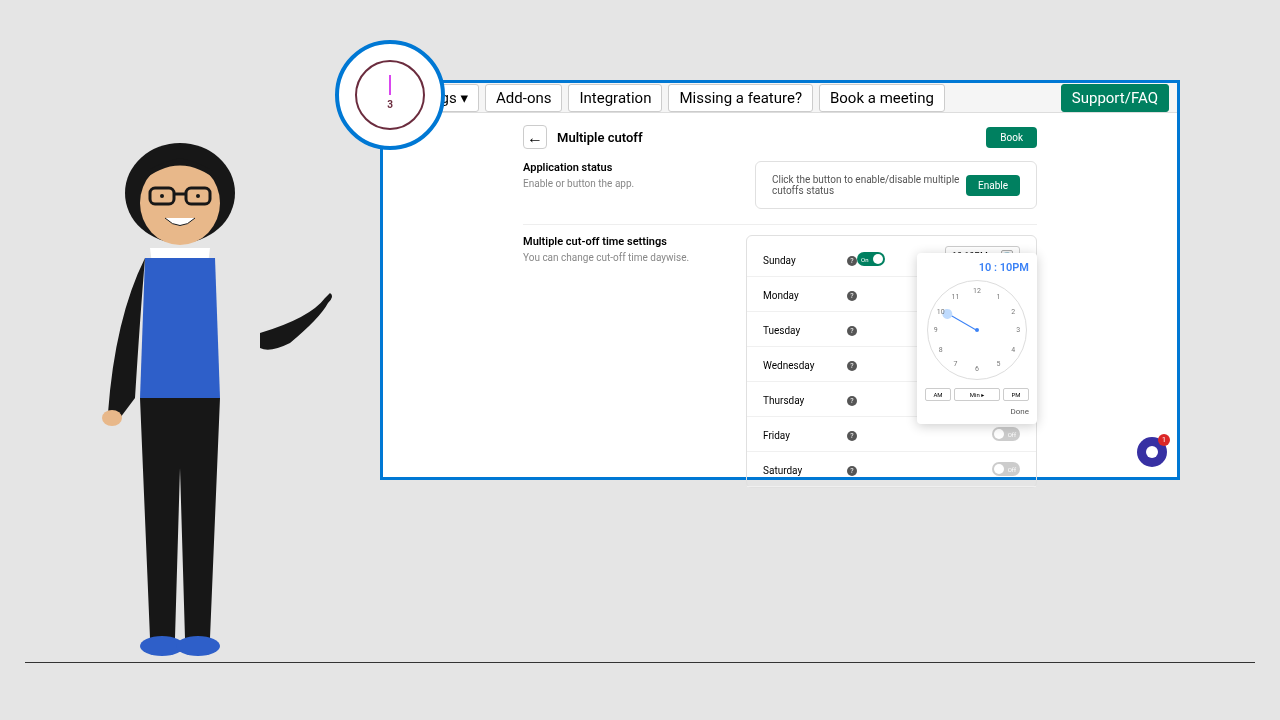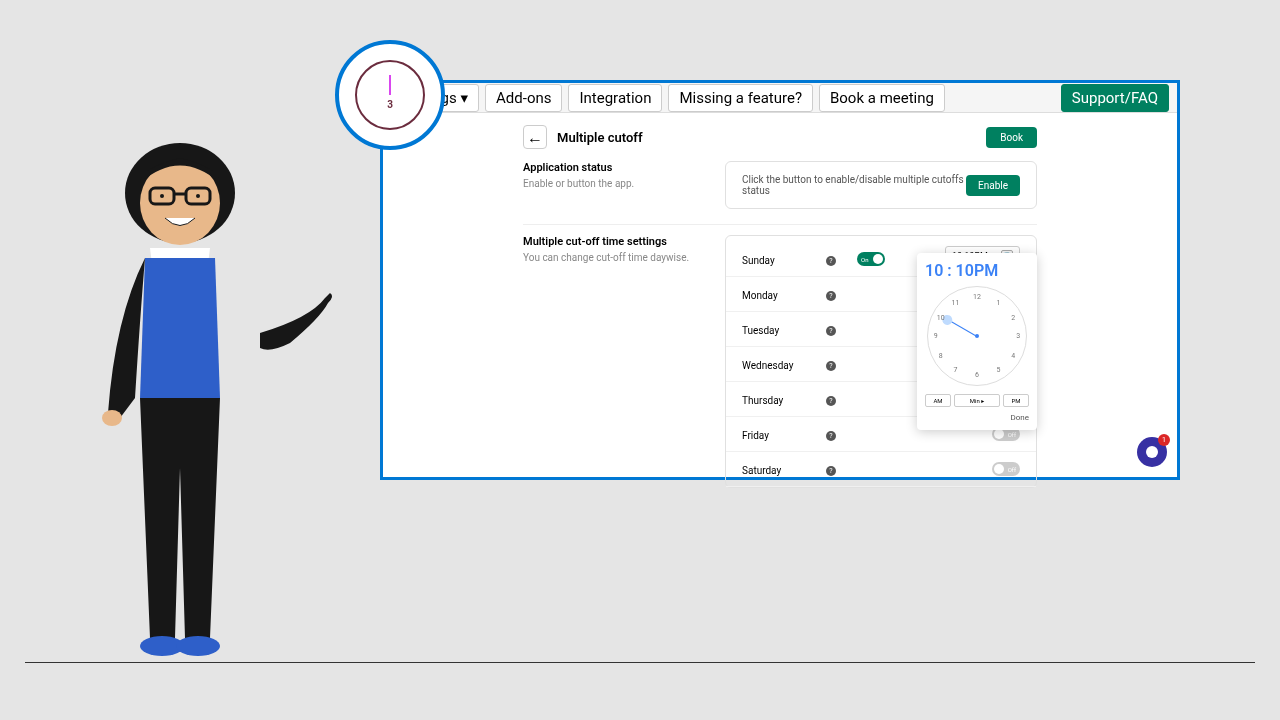--- a/index.html
+++ b/index.html
@@ -6,40 +6,40 @@
 .char{position:absolute;left:90px;top:118px;width:260px;height:550px}
 .app{position:absolute;left:380px;top:80px;width:800px;height:400px;border:3px solid #0078d4;background:#fff}
 .topbar{height:30px;background:#f5f5f5;border-bottom:1px solid #ddd;display:flex;align-items:center;padding:0 8px;gap:6px}
 .btn{padding:4px 10px;font-size:15px;border:1px solid #ccc;border-radius:3px;background:#fff;cursor:pointer}
 .btn.support{margin-left:auto;background:#008060;color:#fff;border-color:#008060}
 .header{display:flex;align-items:center;gap:10px;padding:12px 140px}
 .back{width:24px;height:24px;border:1px solid #ccc;border-radius:4px;display:flex;align-items:center;justify-content:center;cursor:pointer}
 .title{font-size:13px;font-weight:600}
 .save{margin-left:auto;background:#008060;color:#fff;border:none;padding:5px 14px;border-radius:4px;font-size:10px;cursor:pointer}
 .content{padding:0 140px}
-.section{display:flex;gap:22px;margin-bottom:15px}
+.section{display:flex;gap:52px;margin-bottom:15px}
 .left{width:180px}
 .sect-title{font-size:11px;font-weight:600;margin-bottom:4px}
 .sect-desc{font-size:10px;color:#888}
 .card{flex:1;border:1px solid #e0e0e0;border-radius:6px;padding:12px 16px;display:flex;align-items:center}
 .card-text{font-size:10px;color:#555}
 .enable{margin-left:auto;background:#008060;color:#fff;border:none;padding:5px 12px;border-radius:4px;font-size:10px;cursor:pointer}
 .divider{border:none;border-top:1px solid #eee;margin:10px 0}
 .days{flex:1;border:1px solid #e0e0e0;border-radius:6px}
 .drow{display:flex;align-items:flex-end;padding:10px 16px;border-bottom:1px solid #f0f0f0}
 .dname{font-size:10px;width:80px}
 .help{display:inline-flex;width:10px;height:10px;border-radius:50%;background:#555;color:#fff;font-size:7px;align-items:center;justify-content:center;margin-left:4px}
 .toggle{margin-left:auto;width:28px;height:14px;border-radius:7px;background:#ccc;position:relative;cursor:pointer;font-size:6px;color:#fff;display:flex;align-items:center;justify-content:flex-end;padding-right:4px}
 .toggle::after{content:'';position:absolute;left:2px;top:2px;width:10px;height:10px;border-radius:50%;background:#fff}
 .toggle.on{background:#008060;justify-content:flex-start;padding-left:4px;padding-right:0}
 .toggle.on::after{left:auto;right:2px}
 .timebox{margin-left:60px;width:75px;padding:3px 6px;border:1px solid #ccc;border-radius:3px;font-size:9px;display:flex;align-items:center}
 .clockicon{margin-left:auto;width:12px;height:12px;border:1px solid #aaa;border-radius:2px;background:#f5f5f5;display:flex;align-items:center;justify-content:center;font-size:8px}
 .picker{position:absolute;right:140px;top:170px;width:120px;background:#fff;box-shadow:0 2px 12px rgba(0,0,0,.2);border-radius:4px;padding:8px;z-index:10}
-.ptime{text-align:left;color:#3b82f6;font-size:16px;font-weight:600;margin-bottom:6px}
+.ptime{text-align:right;color:#3b82f6;font-size:11px;font-weight:600;margin-bottom:6px}
 .pclock{width:100px;height:100px;border:1px solid #ddd;border-radius:50%;margin:0 auto 8px;position:relative}
 .pnum{position:absolute;font-size:7px;color:#777;transform:translate(-50%,-50%)}
 .phand{position:absolute;left:50%;top:50%;width:34px;height:1px;background:#3b82f6;transform-origin:left center;transform:rotate(-150deg)}
 .phand::after{content:'';position:absolute;right:-5px;top:-5px;width:10px;height:10px;border-radius:50%;background:#bfdbfe;font-size:6px}
 .pdot{position:absolute;left:50%;top:50%;width:4px;height:4px;background:#3b82f6;border-radius:50%;transform:translate(-50%,-50%)}
 .pbtns{display:flex;gap:3px;margin-bottom:6px}
 .pb{flex:1;font-size:6px;border:1px solid #ccc;border-radius:2px;padding:2px;text-align:center;cursor:pointer;background:#fff}
 .pb.mid{flex:2}
 .pdone{text-align:right;font-size:8px;color:#555;cursor:pointer}
 .stopw{position:absolute;left:335px;top:40px;width:110px;height:110px;border-radius:50%;background:#fff;border:4px solid #0078d4;display:flex;align-items:center;justify-content:center;z-index:5}

